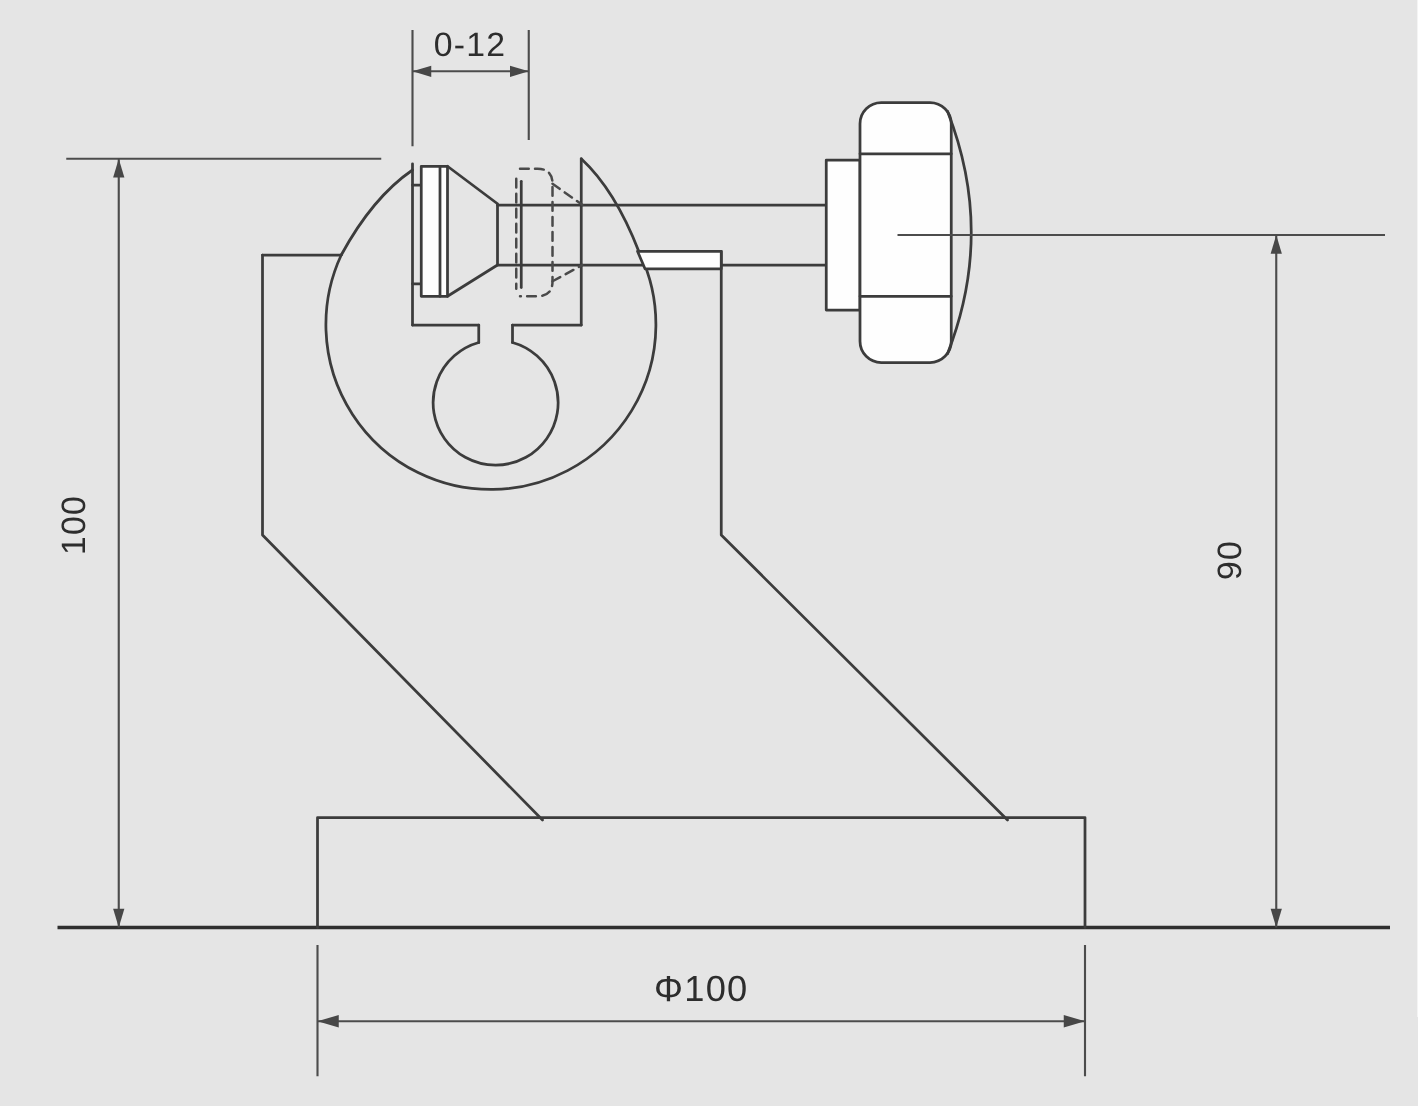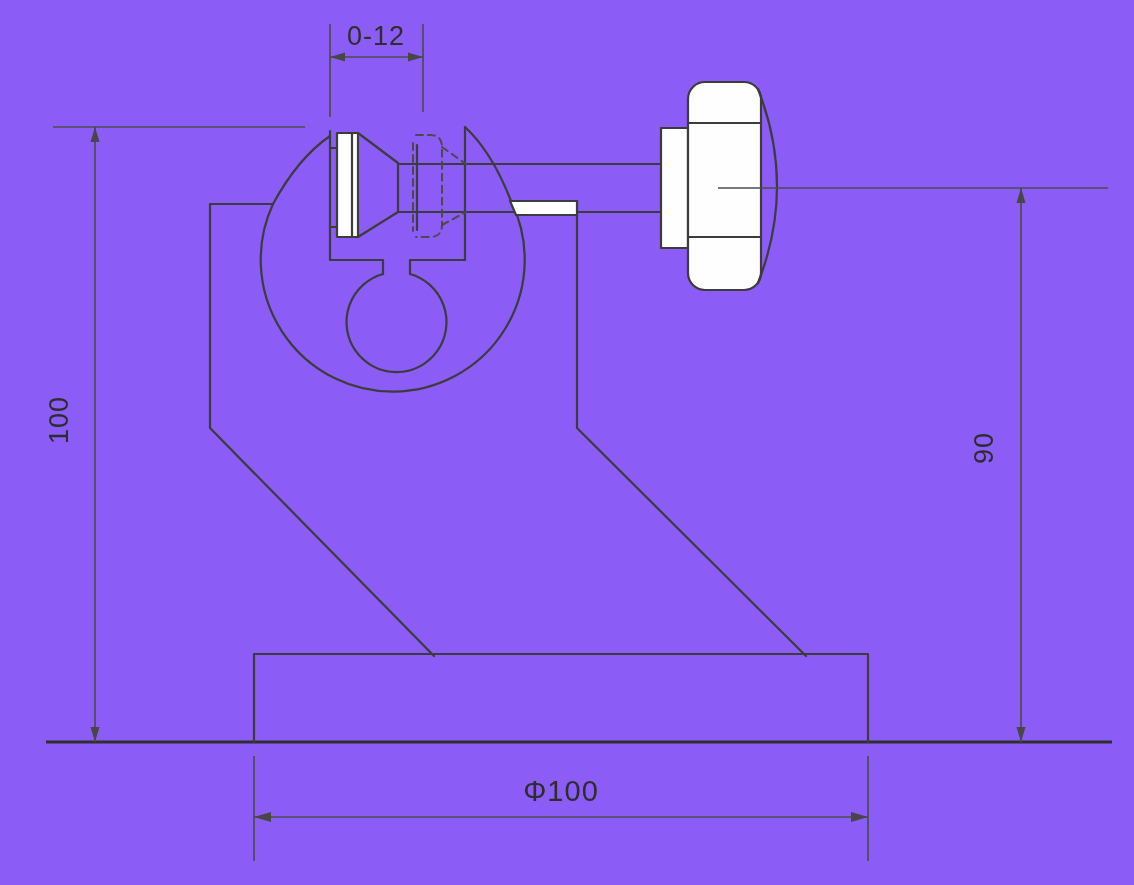--- a/index.html
+++ b/index.html
@@ -4,21 +4,21 @@
 <style>
   html, body {
     margin: 0;
     padding: 0;
     background: #ffffff;
   }
   .stage {
     position: relative;
     width: 1134px;
     height: 885px;
-    background: #8b5cf6;
+    background: #e5e5e5;
     overflow: hidden;
     font-family: "Liberation Sans", sans-serif;
   }
   svg { display: block; }
   .part {
     fill: none;
     stroke: #3c3c3c;
     stroke-width: 2.2;
     stroke-linecap: round;
     stroke-linejoin: round;

